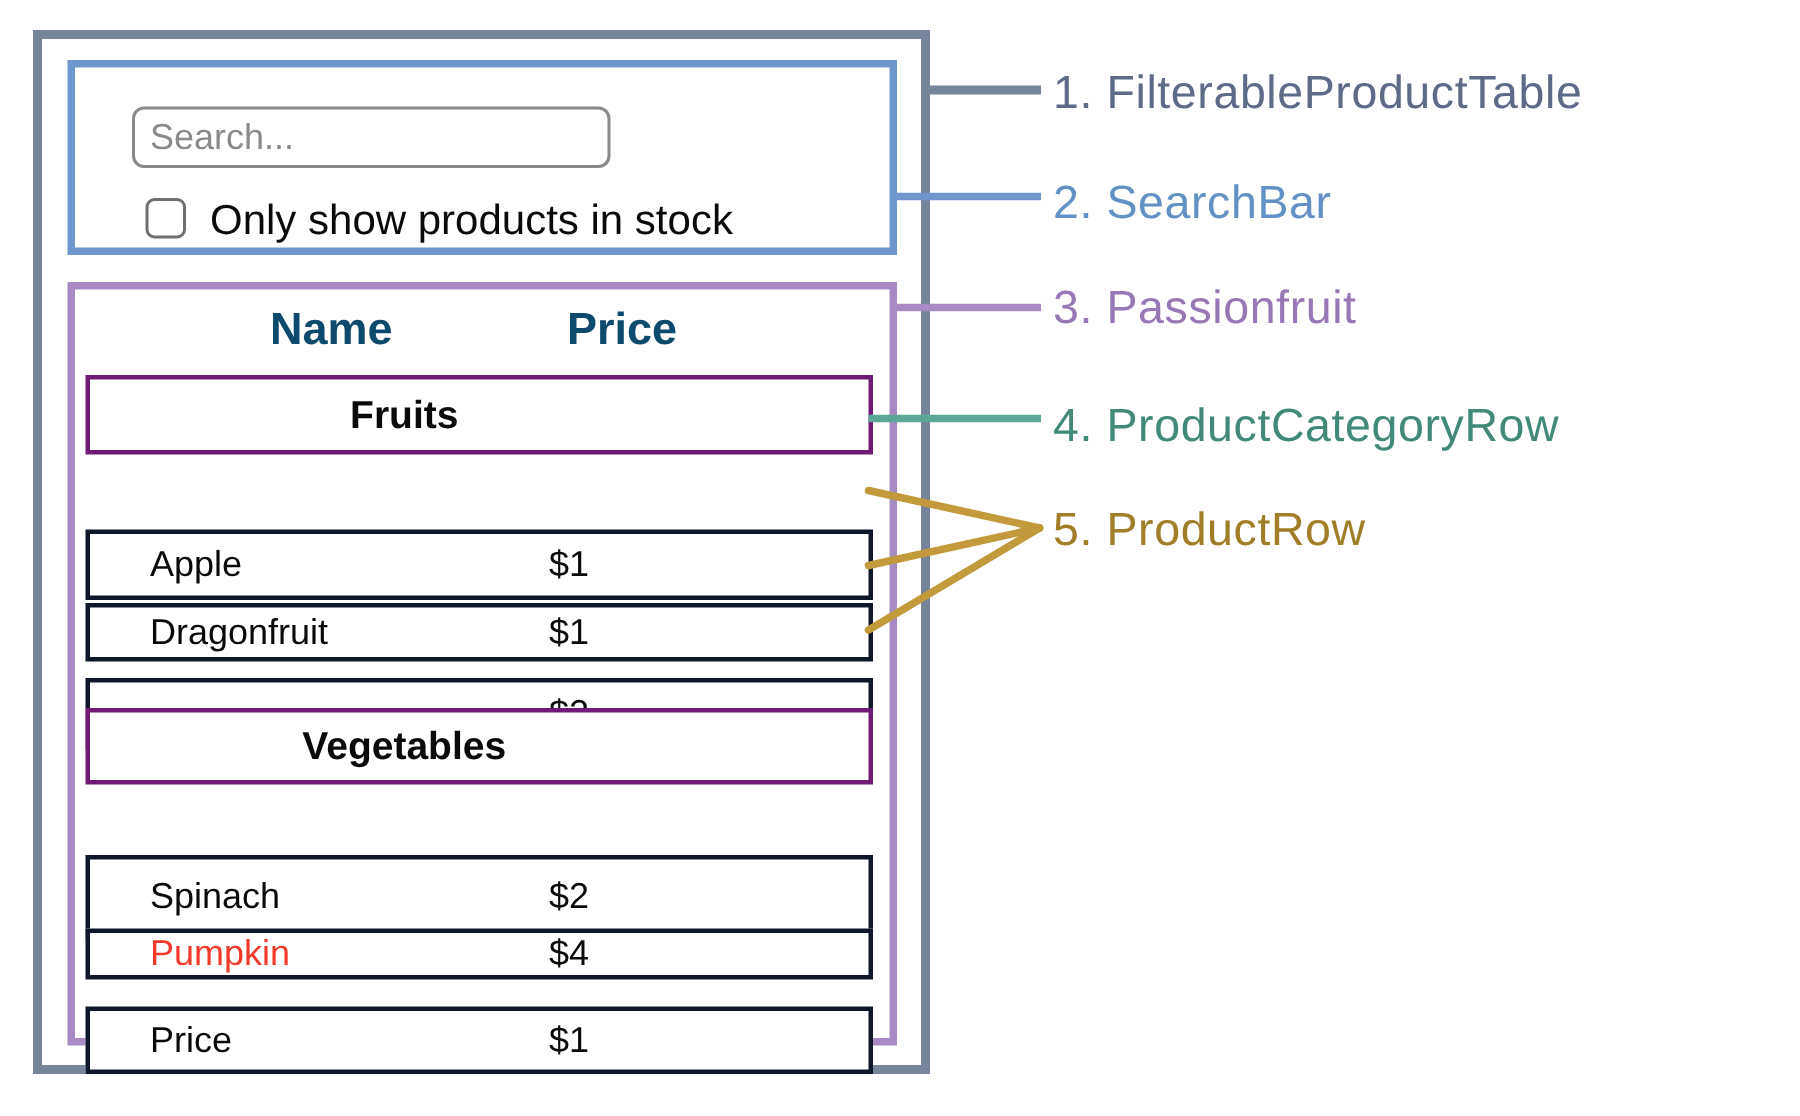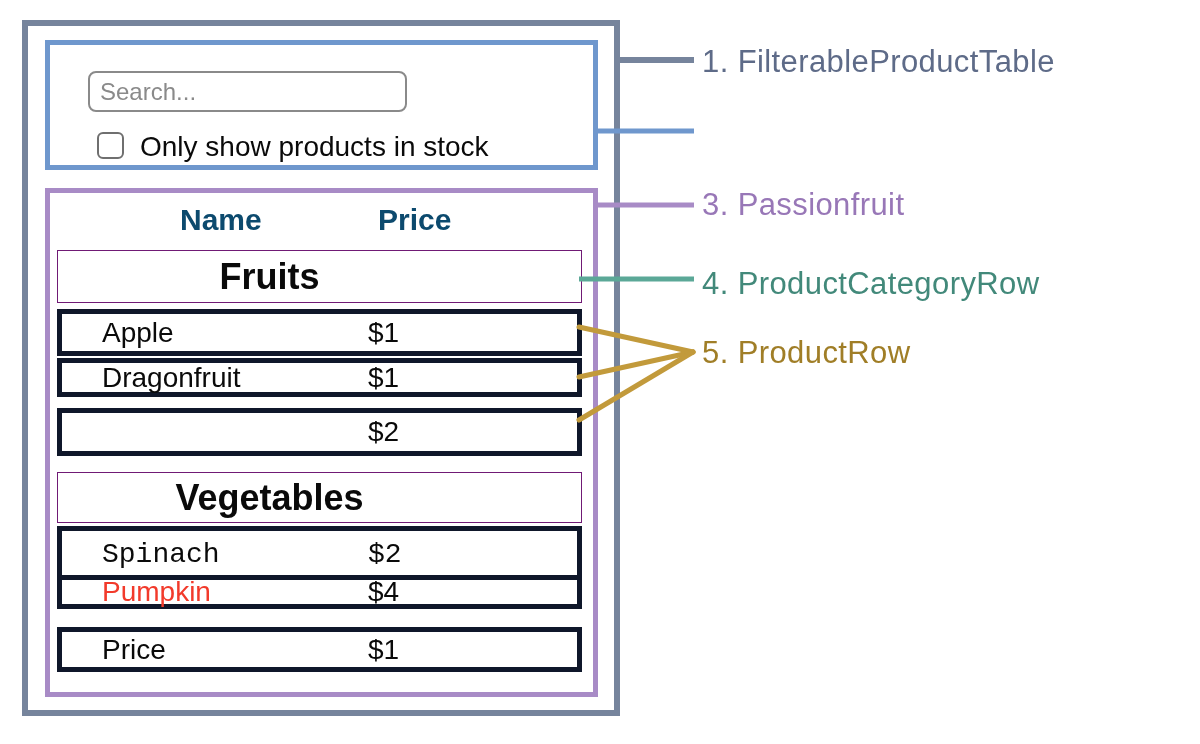--- a/index.html
+++ b/index.html
@@ -51,38 +51,38 @@
   .col-header.name{left:180px;top:203px;}
   .col-header.price{left:378px;top:203px;}
 
   
   .trow{
     left:57px;width:525px;
     background:#ffffff;
     display:flex;align-items:center;
   }
   .trow.category{
-    border:1px solid #701a75;
+    border:3px solid #701a75;
     justify-content:center;padding-right:100px;
-    font-size:36px;font-weight:bold;color:#0a0a0a;
+    font-size:26px;font-weight:bold;color:#0a0a0a;
   }
   .trow.product{
-    border:5px solid #0f172a;
-    font-size:28px;color:#0a0a0a;
+    border:3px solid #0f172a;
+    font-size:24px;color:#0a0a0a;margin-top:44px;
   }
   .trow .pname{position:absolute;left:40px;white-space:nowrap;}
   .trow .pprice{position:absolute;left:306px;white-space:nowrap;}
   .pname[data-tone="red"]{color:#F23A2B;}
 
   .row-cat-fruits{top:250px;height:53px;}
   .row-apple{top:309px;height:47px;}
   .row-dragonfruit{top:358px;height:39px;}
   .row-passionfruit{top:408px;height:48px;}
   .row-cat-vegetables{top:472px;height:51px;}
-  .row-spinach{top:526px;height:56px;font-family:Liberation Mono, monospace;}
+  .row-spinach{top:526px;height:56px;}
   .row-pumpkin{top:575px;height:34px;}
   .row-peas{top:627px;height:45px;}
 
   
   .lines{
     position:absolute;left:0;top:0;width:1200px;height:744px;
     pointer-events:none;
   }
 
   
@@ -152,20 +152,23 @@
     <line x1="595" y1="205" x2="694" y2="205" stroke="#A88BC6" stroke-width="5"></line>
     <line x1="579" y1="279" x2="694" y2="279" stroke="#5BA897" stroke-width="5"></line>
     <line x1="579" y1="327" x2="693" y2="352" stroke="#C29A3B" stroke-width="5" stroke-linecap="round"></line>
     <line x1="579" y1="377" x2="693" y2="352" stroke="#C29A3B" stroke-width="5" stroke-linecap="round"></line>
     <line x1="579" y1="420" x2="693" y2="352" stroke="#C29A3B" stroke-width="5" stroke-linecap="round"></line>
   </svg>
 
   <div class="legend-item legend-1">
     <span class="num">1.</span><span>FilterableProductTable</span>
   </div>
+  <div class="legend-item legend-2">
+    <span class="num">2.</span><span>SearchBar</span>
+  </div>
   <div class="legend-item legend-3">
     <span class="num">3.</span><span>Passionfruit</span>
   </div>
   <div class="legend-item legend-4">
     <span class="num">4.</span><span>ProductCategoryRow</span>
   </div>
   <div class="legend-item legend-5">
     <span class="num">5.</span><span>ProductRow</span>
   </div>
 

